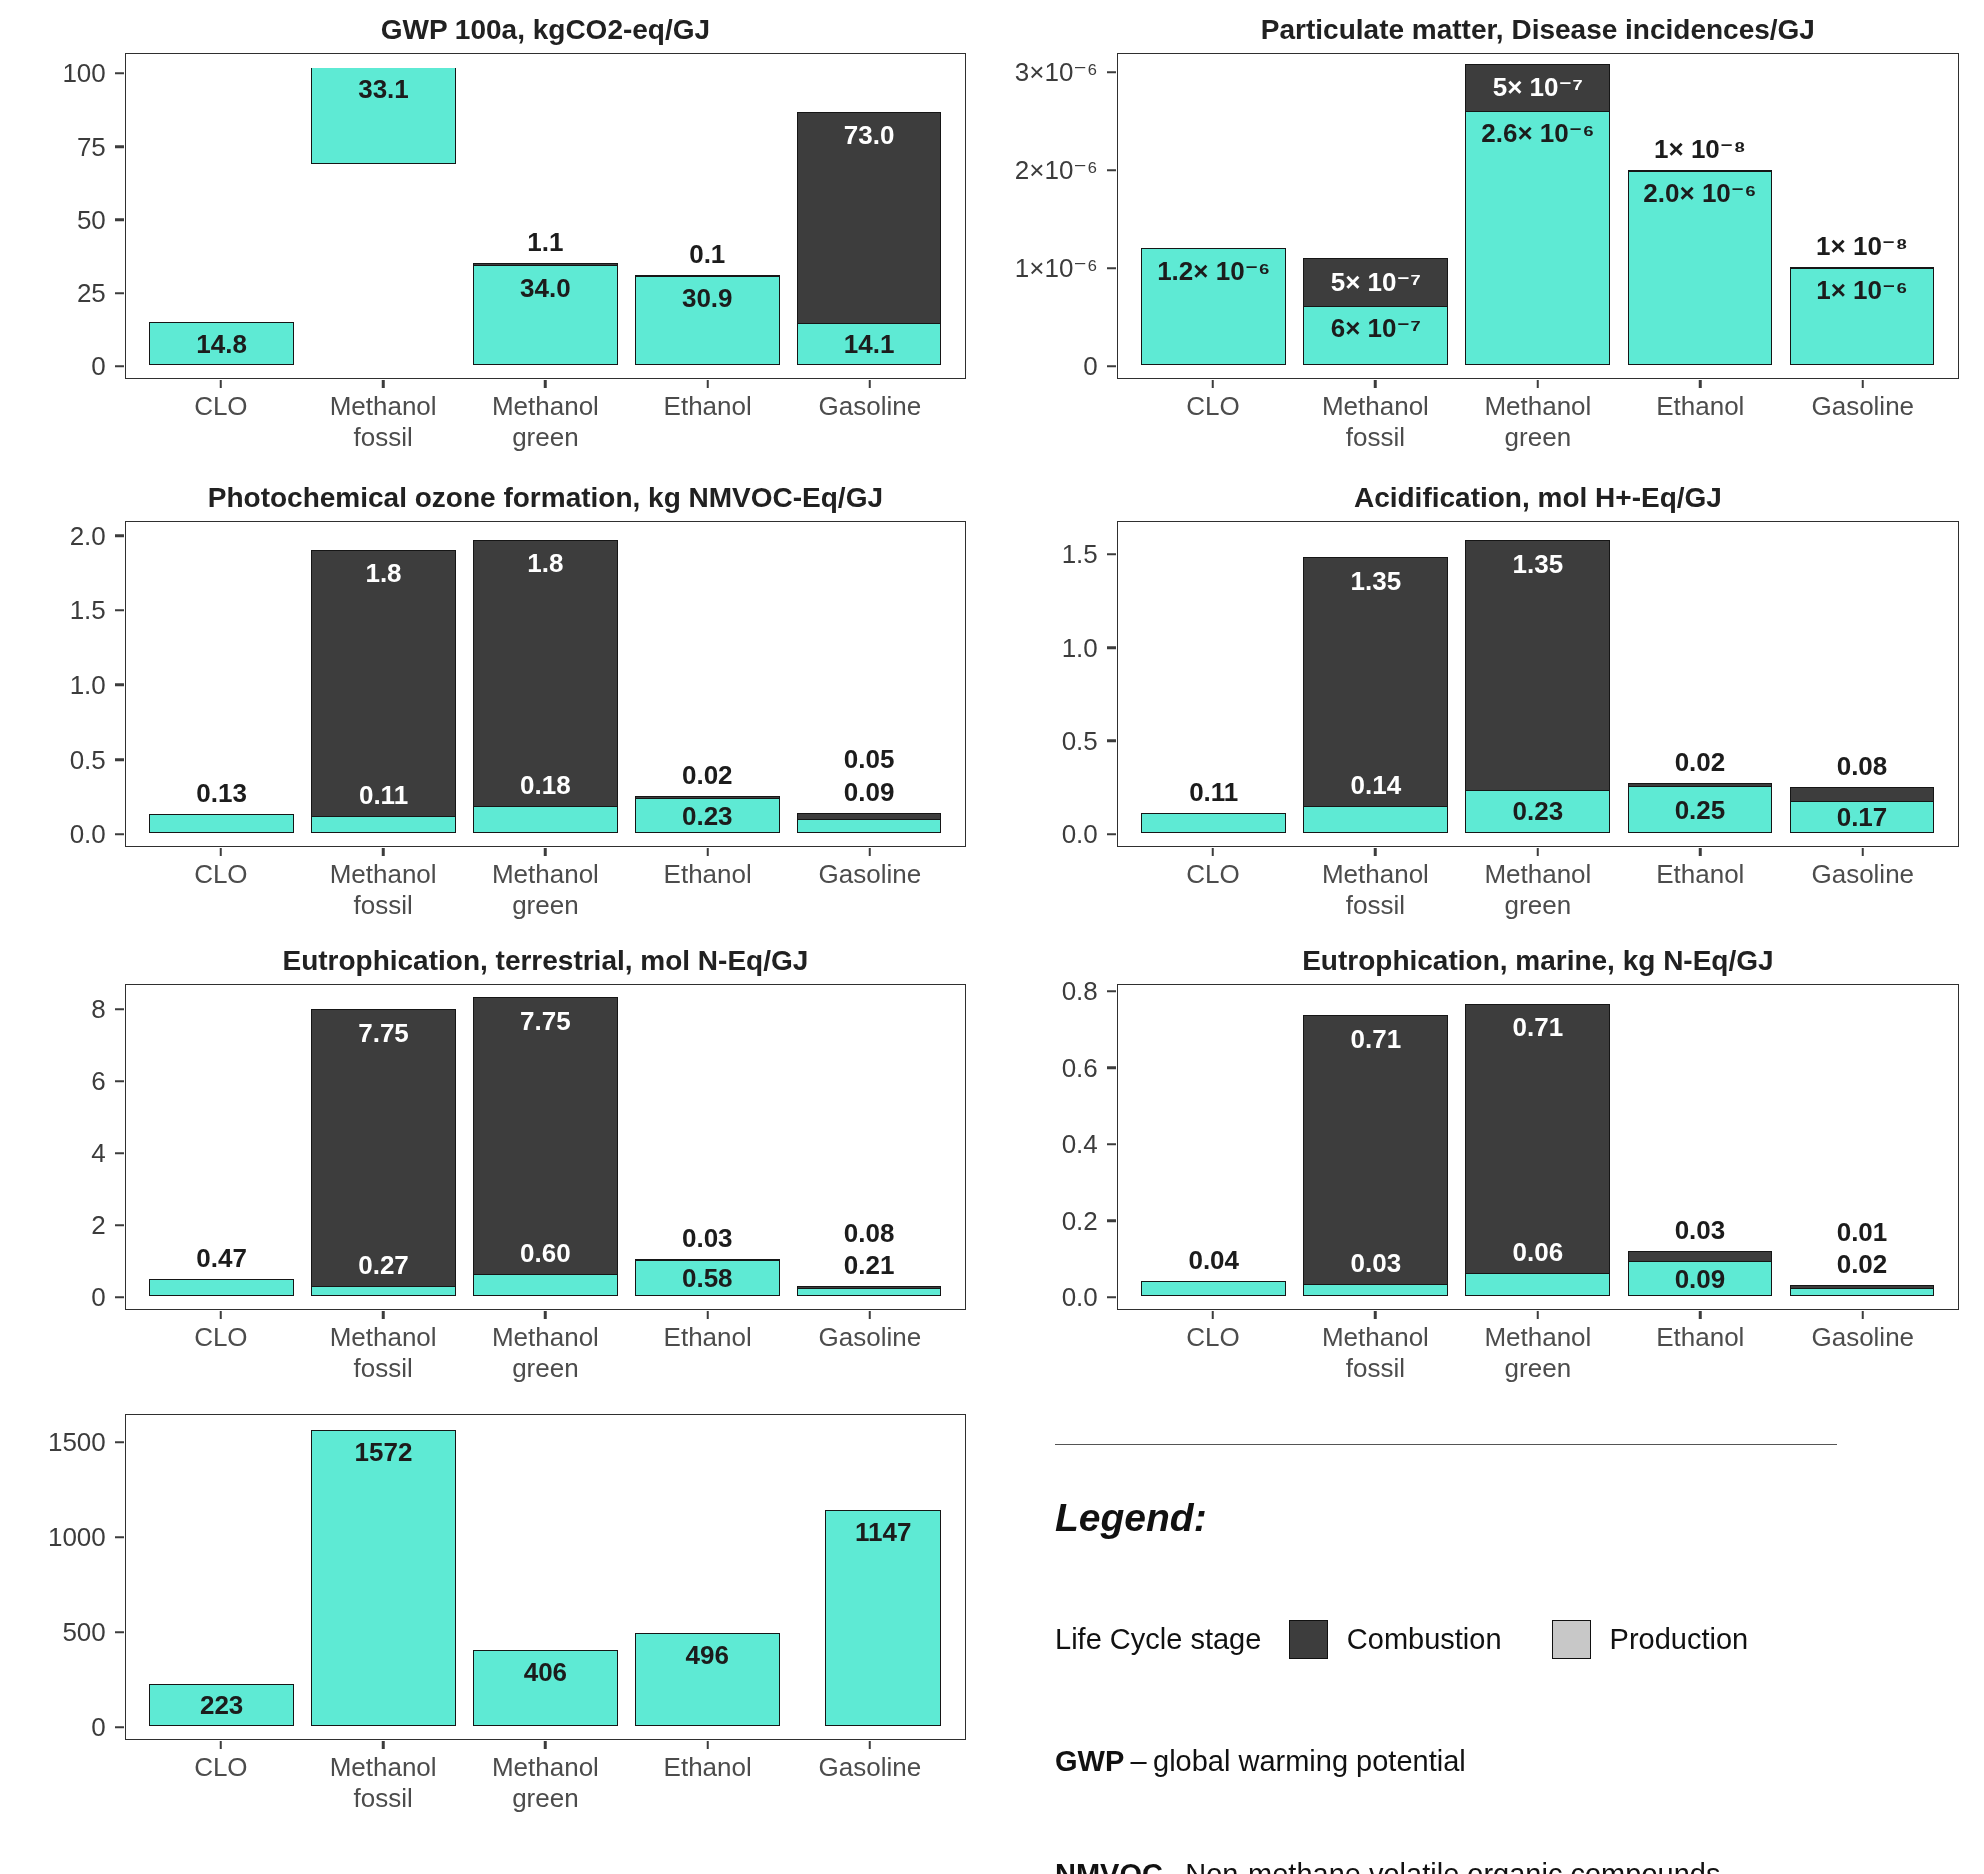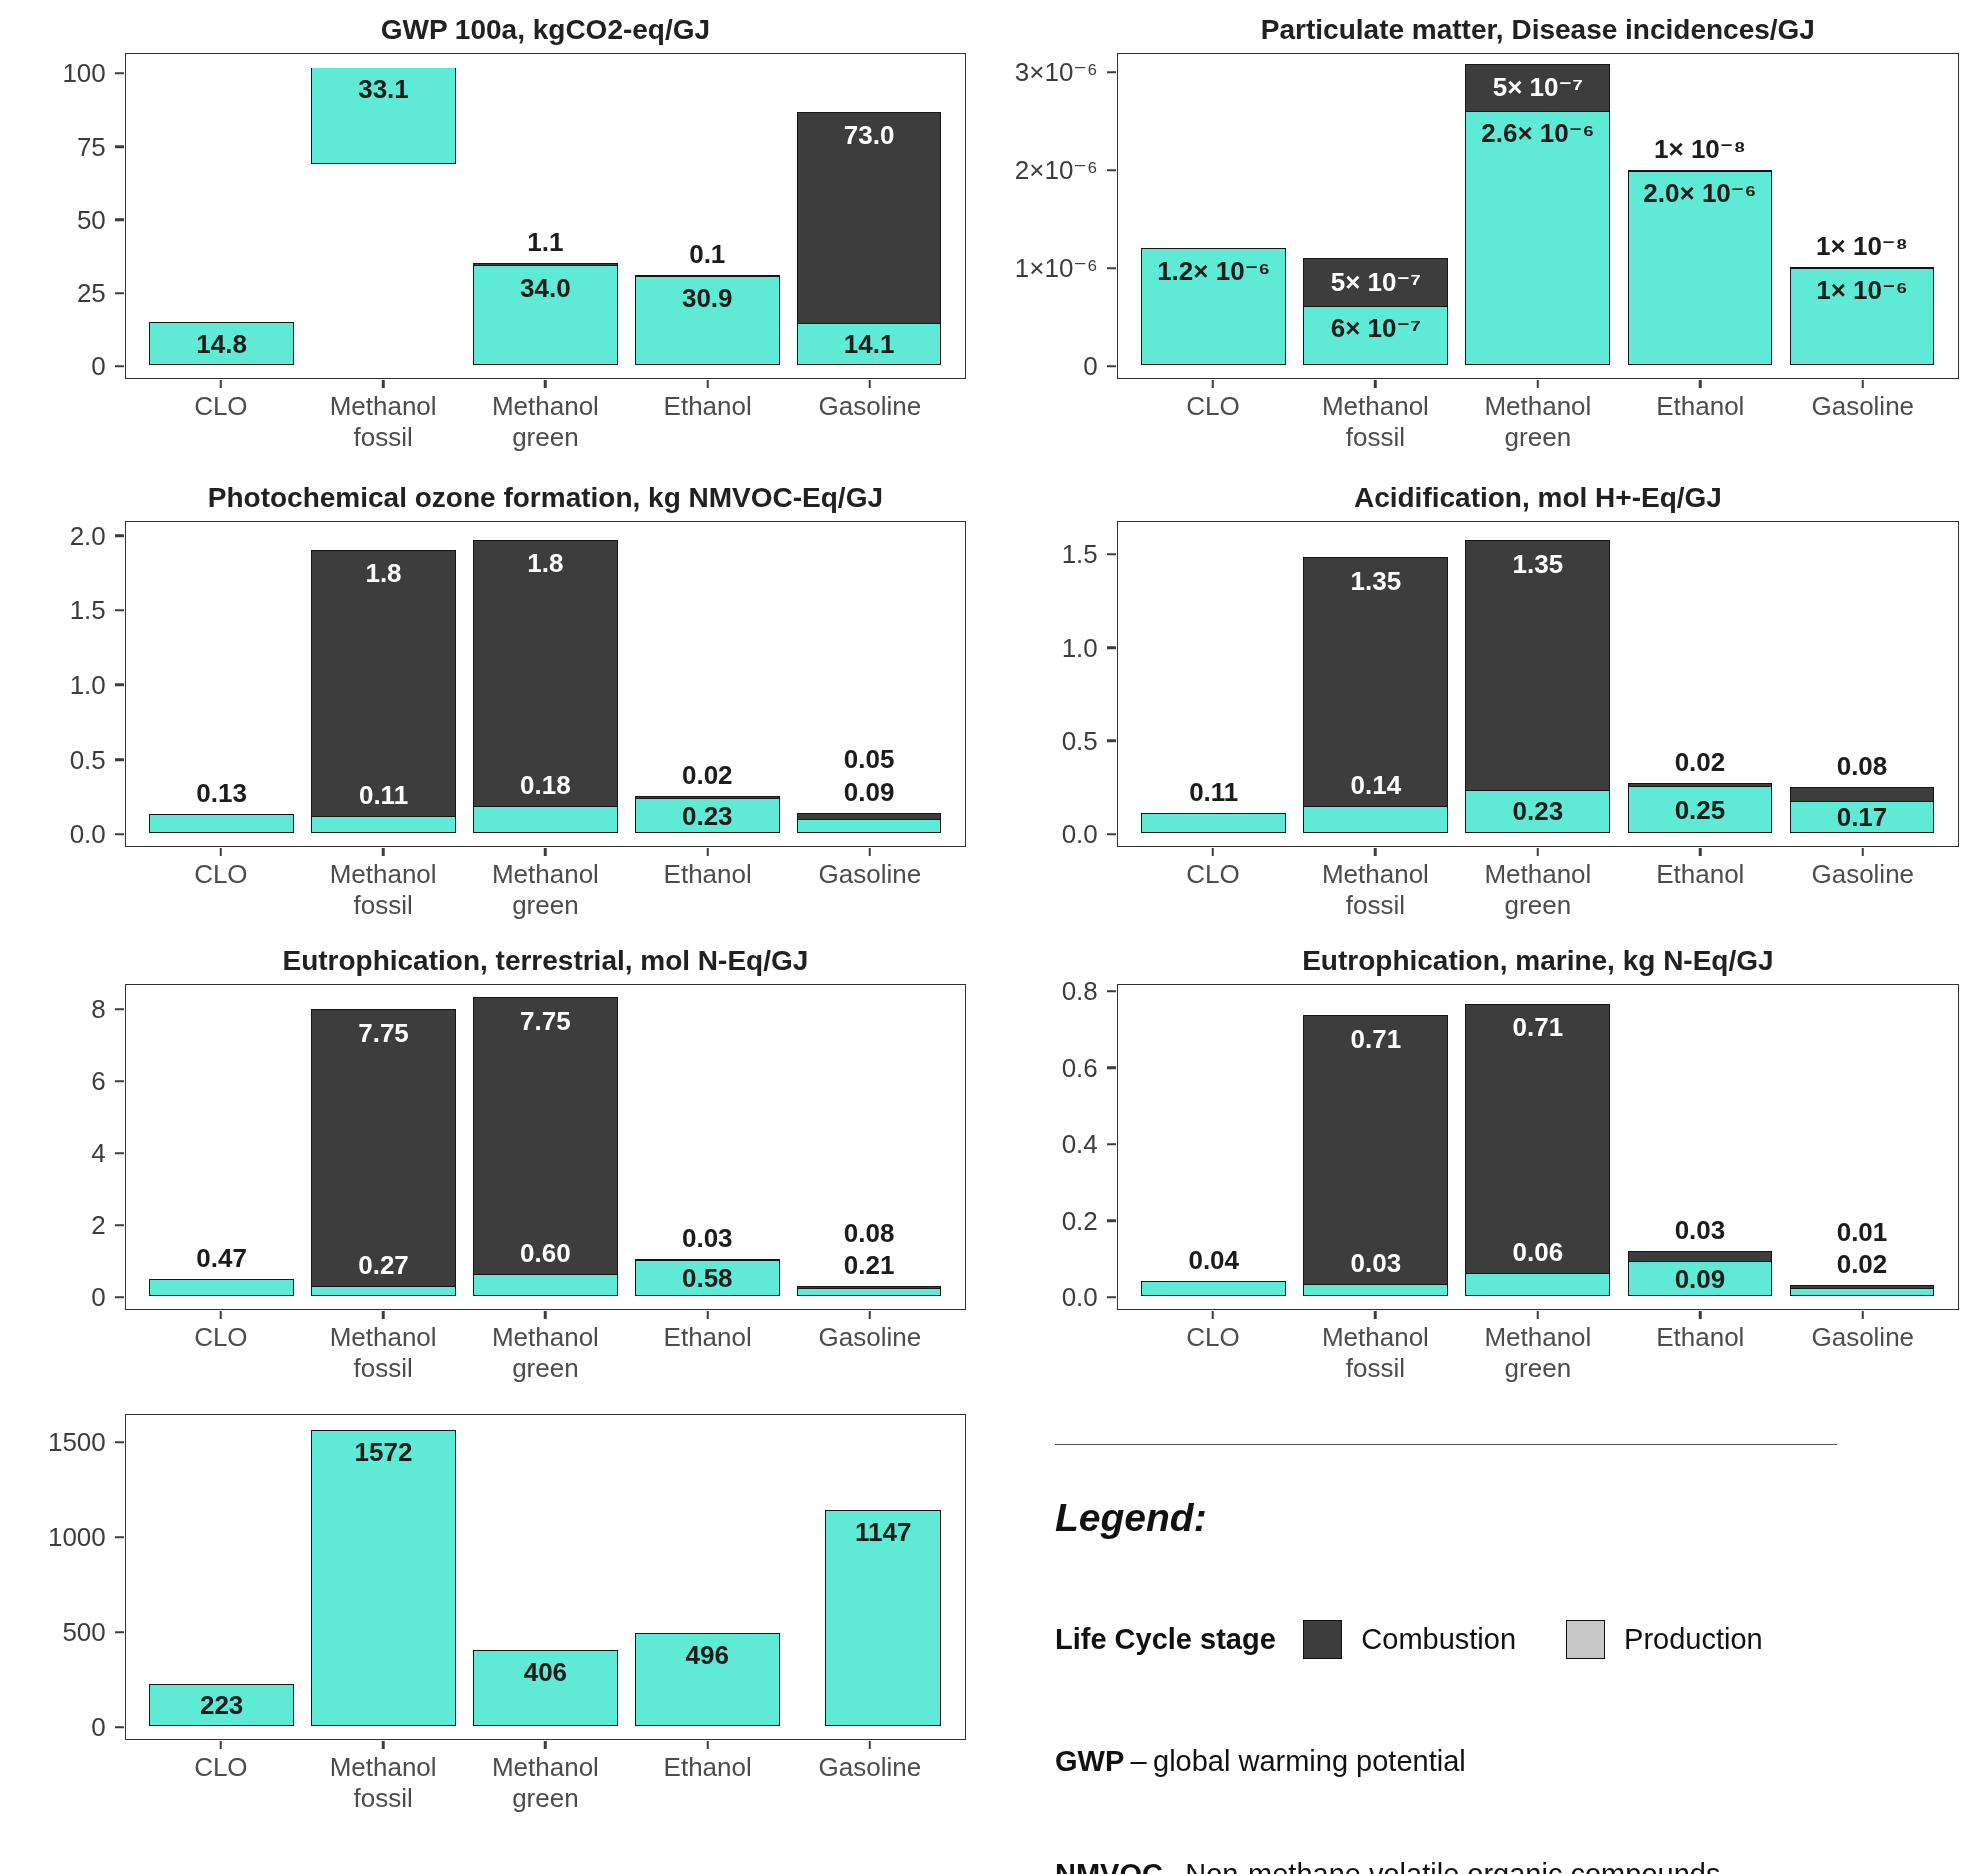--- a/index.html
+++ b/index.html
@@ -31,21 +31,21 @@
   .above-labels{position:absolute;bottom:100%;left:-50%;right:-50%;margin-bottom:5px;display:flex;flex-direction:column;align-items:center;gap:1.3px;}
   .above-labels .vlabel{position:static;}
   .x-axis{margin-left:116px;display:flex;justify-content:space-evenly;padding:0 6.3px;margin-top:1.3px;}
   .xlabel{width:17.5%;text-align:center;font-size:26px;color:#4c4c4c;line-height:1.16;position:relative;padding-top:11.3px;}
   .xlabel::before{content:"";position:absolute;top:0;left:50%;width:2.5px;height:8.1px;background:#3c3c3c;transform:translateX(-50%);}
   
   .legend-cell{box-sizing:border-box;padding:44px 0 0 63px;}
   .legend-divider{width:782px;border-top:1.9px solid #555;margin-bottom:51px;}
   .legend-heading{font-size:39px;font-weight:bold;font-style:italic;color:#111;margin-bottom:80px;}
   .lc-row{display:flex;align-items:center;font-size:29px;color:#111;margin-bottom:86px;}
-  .lc-label{font-weight:bold;margin-right:27.5px;}
+  .lc-label{font-weight:normal;margin-right:27.5px;}
   .swatch{width:39px;height:39px;border:1.9px solid #111;box-sizing:border-box;flex:none;}
   .sw-label{margin-left:19px;margin-right:50px;}
   .def-row{font-size:29px;color:#111;margin-bottom:80px;}
   .def-term{font-weight:bold;}
   .def-sep{margin:0 6.3px;}
 </style>
 </head>
 <body>
 
 <div class="page">

